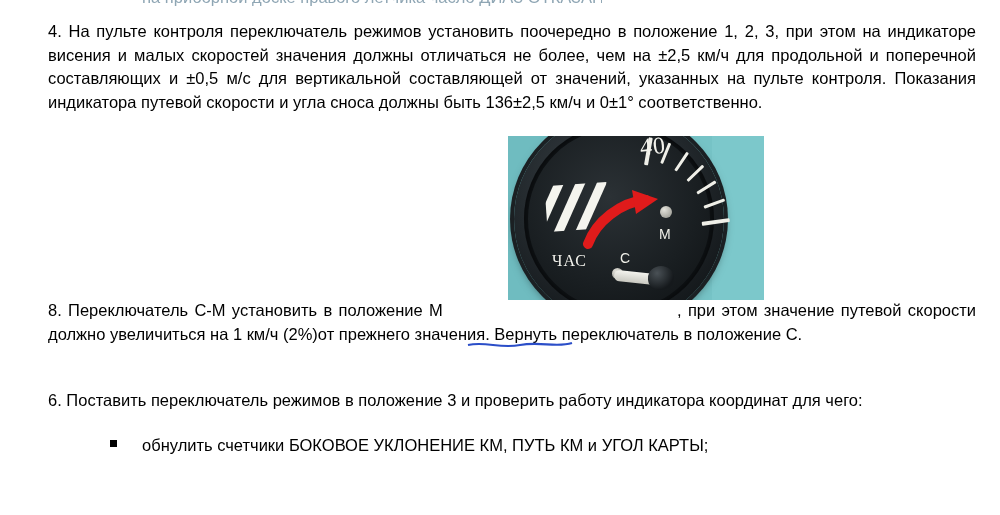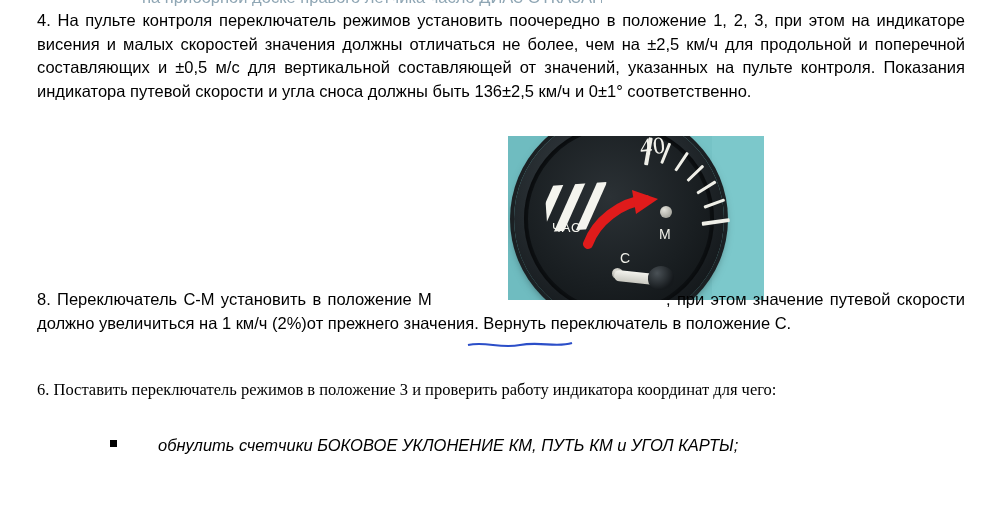--- a/index.html
+++ b/index.html
@@ -37,21 +37,21 @@
     color: #8fa6b4;
     font-size: 16.5px;
     line-height: 20px;
     white-space: nowrap;
   }
   .cut-line span {
     position: relative;
     top: -7px;
   }
   p.para {
-    margin: 1px;
+    margin: 12px;
     font-size: 16.5px;
     line-height: 23.5px;
     text-align: justify;
     text-justify: inter-word;
   }
   .para-4 {
     position: absolute;
     left: 0;
     top: 8px;
     width: 928px;
@@ -145,25 +145,25 @@
     position: absolute;
     top: -12px;
     width: 9px;
     height: 74px;
     background: #f4f4ee;
     transform: rotate(28deg);
   }
   .label-kmch {
     position: absolute;
     left: 24px;
-    top: 92px;
+    top: 124px;
     color: #f4f4ee;
-    font-size: 13px;
+    font-size: 16px;
     letter-spacing: 1px;
-    font-family: Liberation Sans, sans-serif;
+    font-family: Liberation Serif, serif;
   }
   .label-s {
     position: absolute;
     left: 92px;
     top: 122px;
     color: #efefe8;
     font-size: 14px;
   }
   .label-m {
     position: absolute;
@@ -225,42 +225,40 @@
     left: 430px;
     top: 340px;
     width: 108px;
     height: 10px;
   }
   .para-6 {
     position: absolute;
     left: 0;
     top: 377px;
     width: 928px;
-    font-family: Liberation Serif, serif;
   }
   .bullet-item {
     position: absolute;
     left: 74px;
     top: 434px;
     width: 854px;
     font-size: 16.5px;
     line-height: 23.5px;
   }
   .bullet-mark {
     position: absolute;
     left: 0;
     top: 6px;
     width: 7px;
     height: 7px;
     background: #000;
   }
   .bullet-text {
     display: block;
-    margin-left: 48px;
-    font-style: italic;
+    margin-left: 32px;
   }
 </style>
 </head>
 <body>
 
 <div class="page">
   <div class="content">
 
     <div class="cut-line">
       <span>на приборной доске правого летчика часло ДИАЗ ОТКАЗАН.</span>

